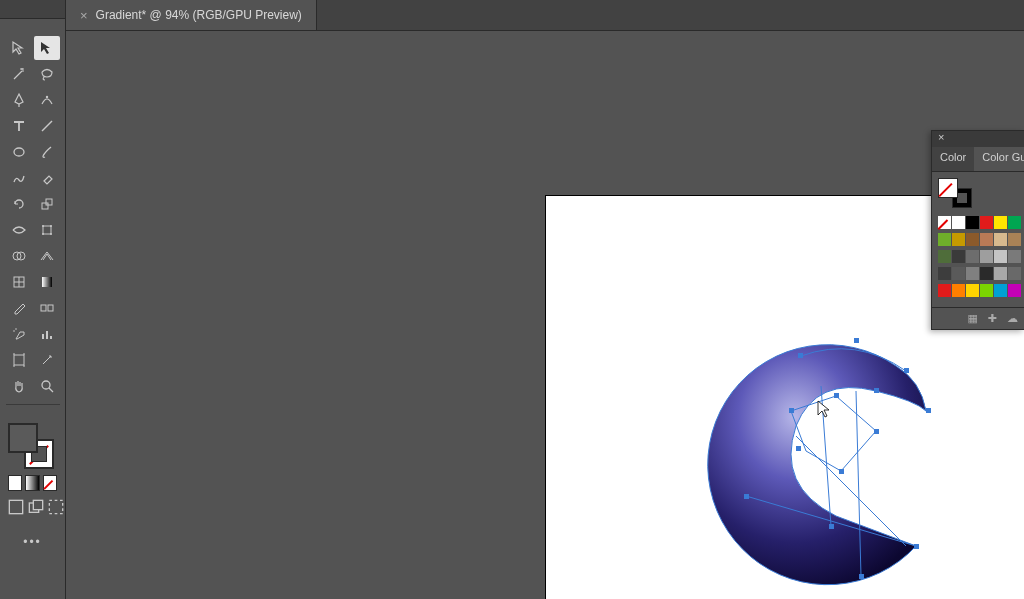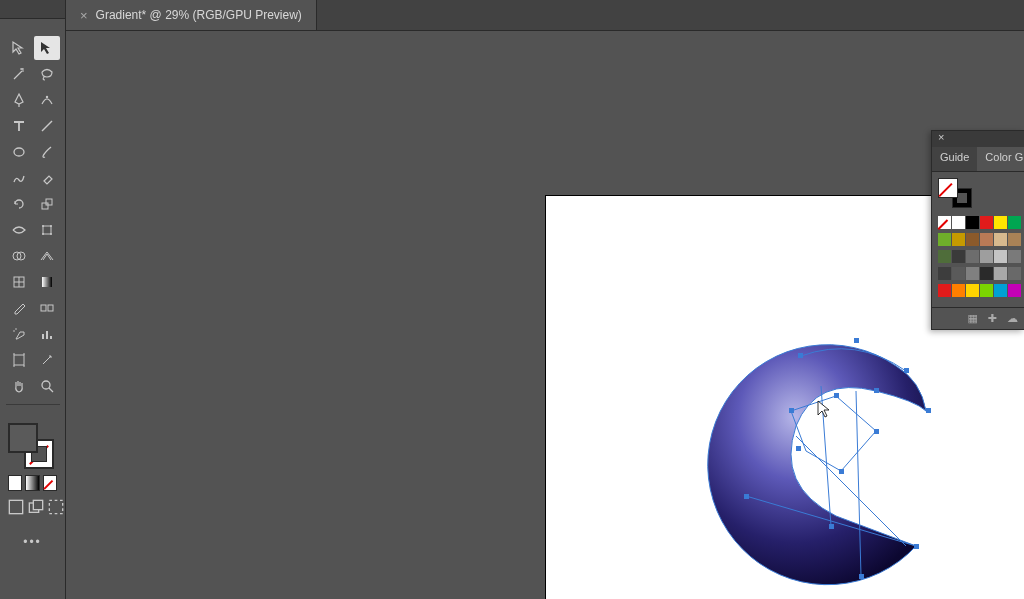--- a/index.html
+++ b/index.html
@@ -483,21 +483,21 @@
       </div>
     </div>
 
     <div class="dots">•••</div>
   </div>
 
   <div class="main">
     <div class="tabbar">
       <div class="tab">
         <span class="close">×</span>
-        <span>Gradient* @ 29% (RGB/GPU Preview)</span>
+        <span>Gradient* @ 94% (RGB/GPU Preview)</span>
       </div>
     </div>
 
     <div class="canvas-area">
       <div class="artboard">
 
         <svg class="shape-svg" width="320" height="320" viewBox="0 0 320 320">
           <defs>
             <radialGradient id="moonGrad" cx="40%" cy="30%" r="75%">
               <stop offset="0%" stop-color="#b7b7e8"></stop>
@@ -551,21 +551,21 @@
             <path d="M0 0 L0 14 L4 10 L7 16 L9 15 L6 9 L11 9 Z" fill="#fff" stroke="#000" stroke-width="0.8"></path>
           </g>
         </svg>
       </div>
     </div>
   </div>
 
   <div class="color-panel">
     <div class="panel-close">×</div>
     <div class="panel-tabs">
-      <div class="panel-tab active">Guide</div>
+      <div class="panel-tab active">Color</div>
       <div class="panel-tab">Color Guide</div>
     </div>
     <div class="panel-body">
       <div class="fill-stroke-mini">
         <div class="fsm fill"></div>
         <div class="fsm stroke"></div>
       </div>
       <div class="swatch-grid">
           <div class="sw none"></div>
           <div class="sw" style="background: rgb(255, 255, 255);"></div>

